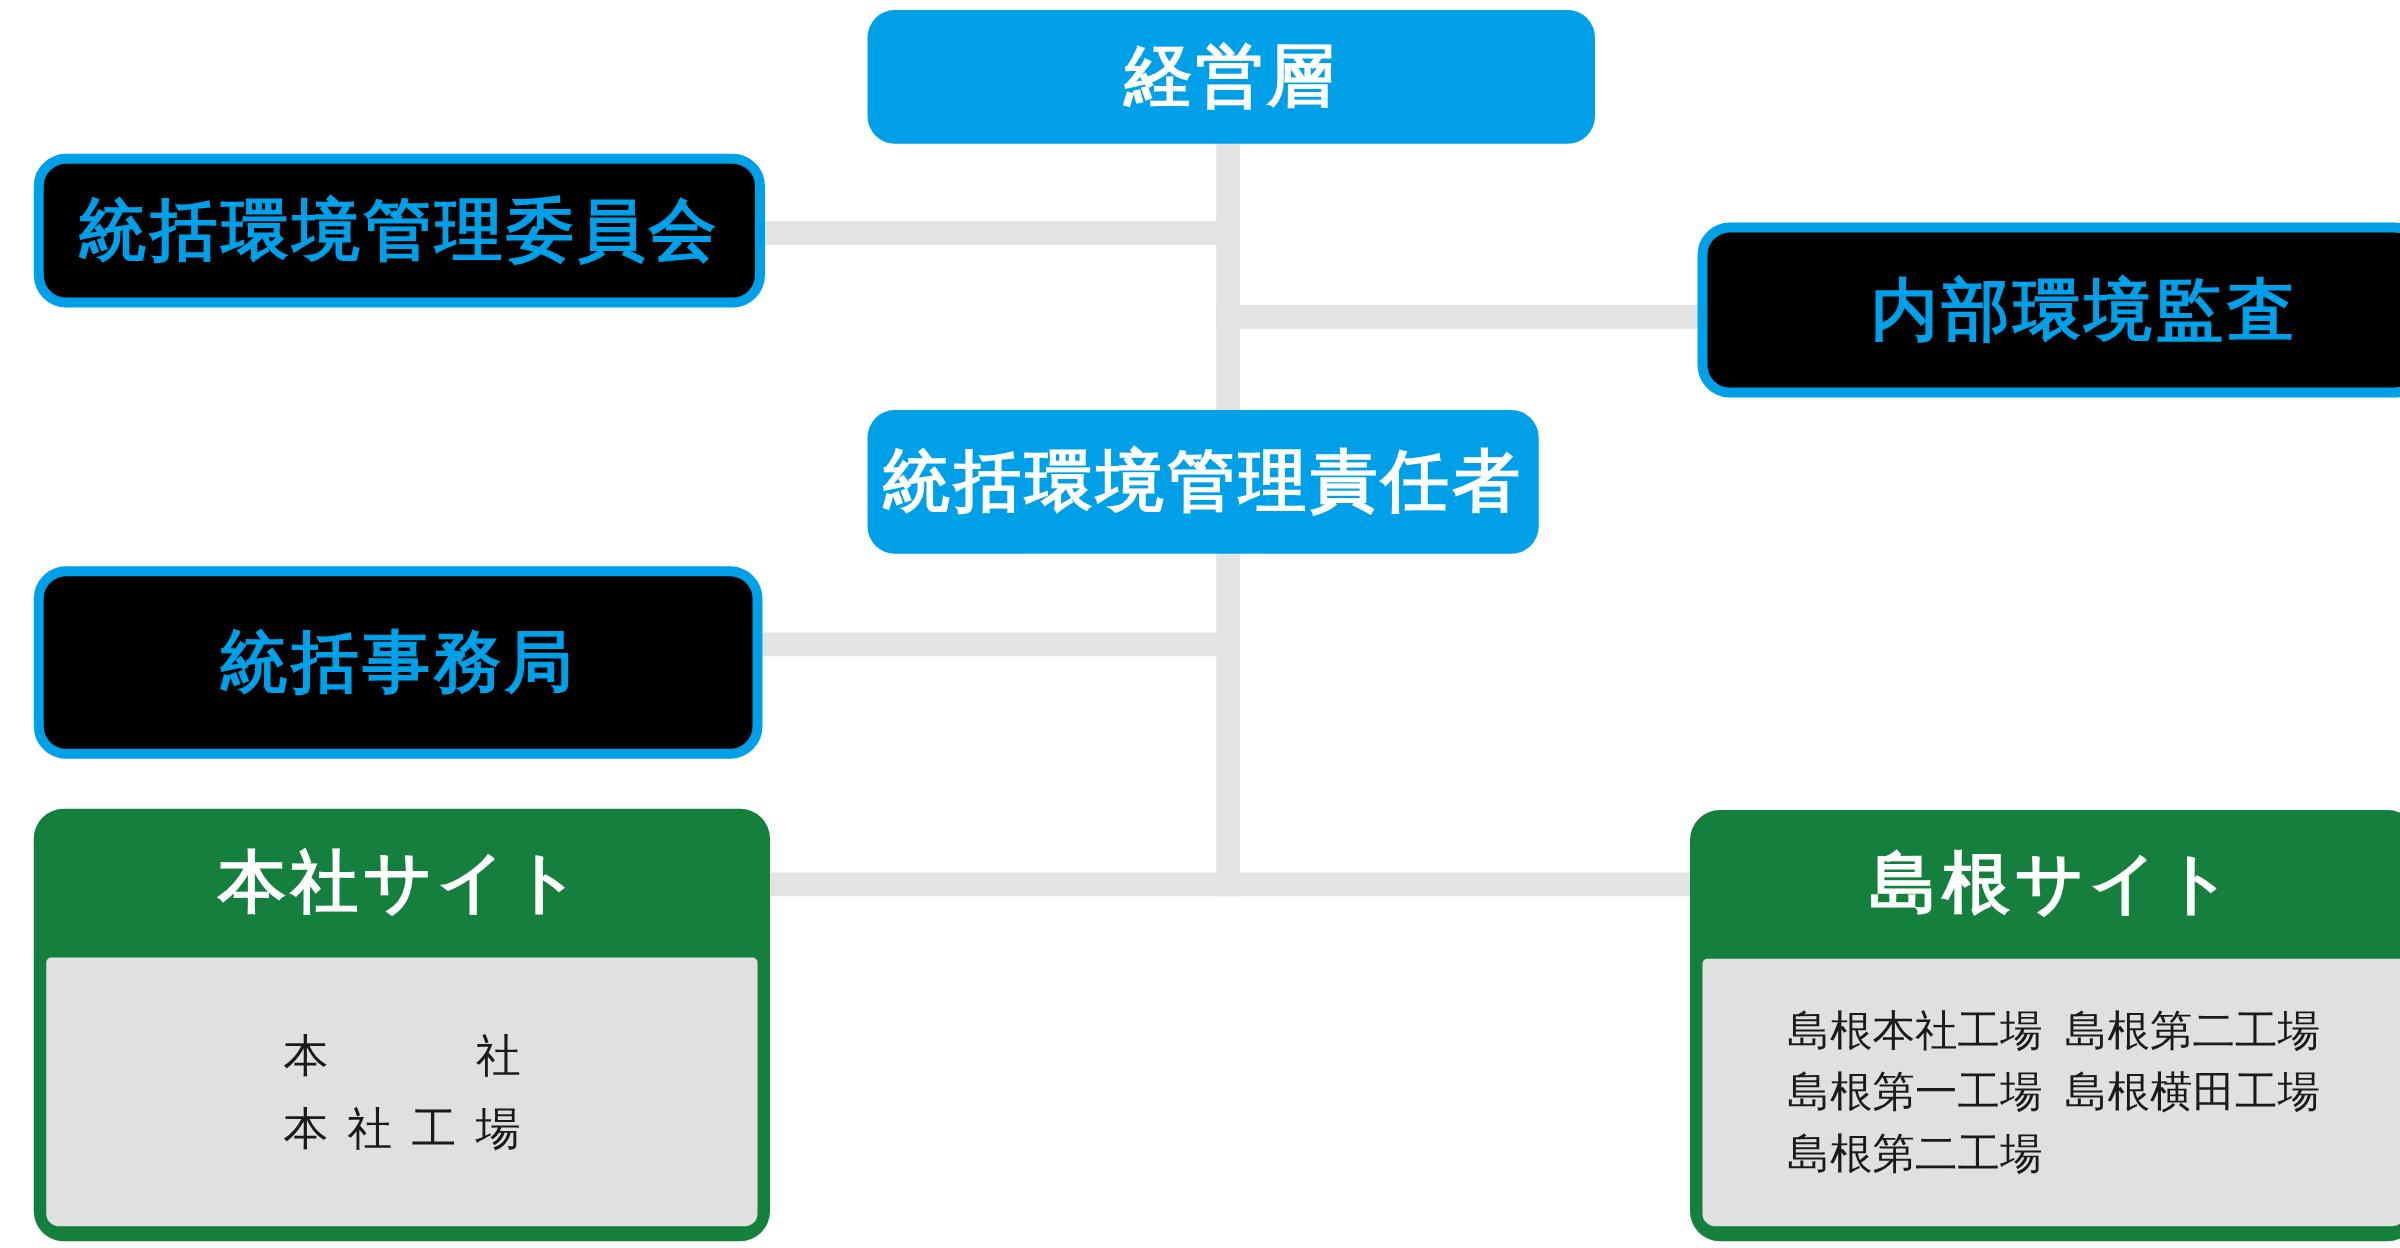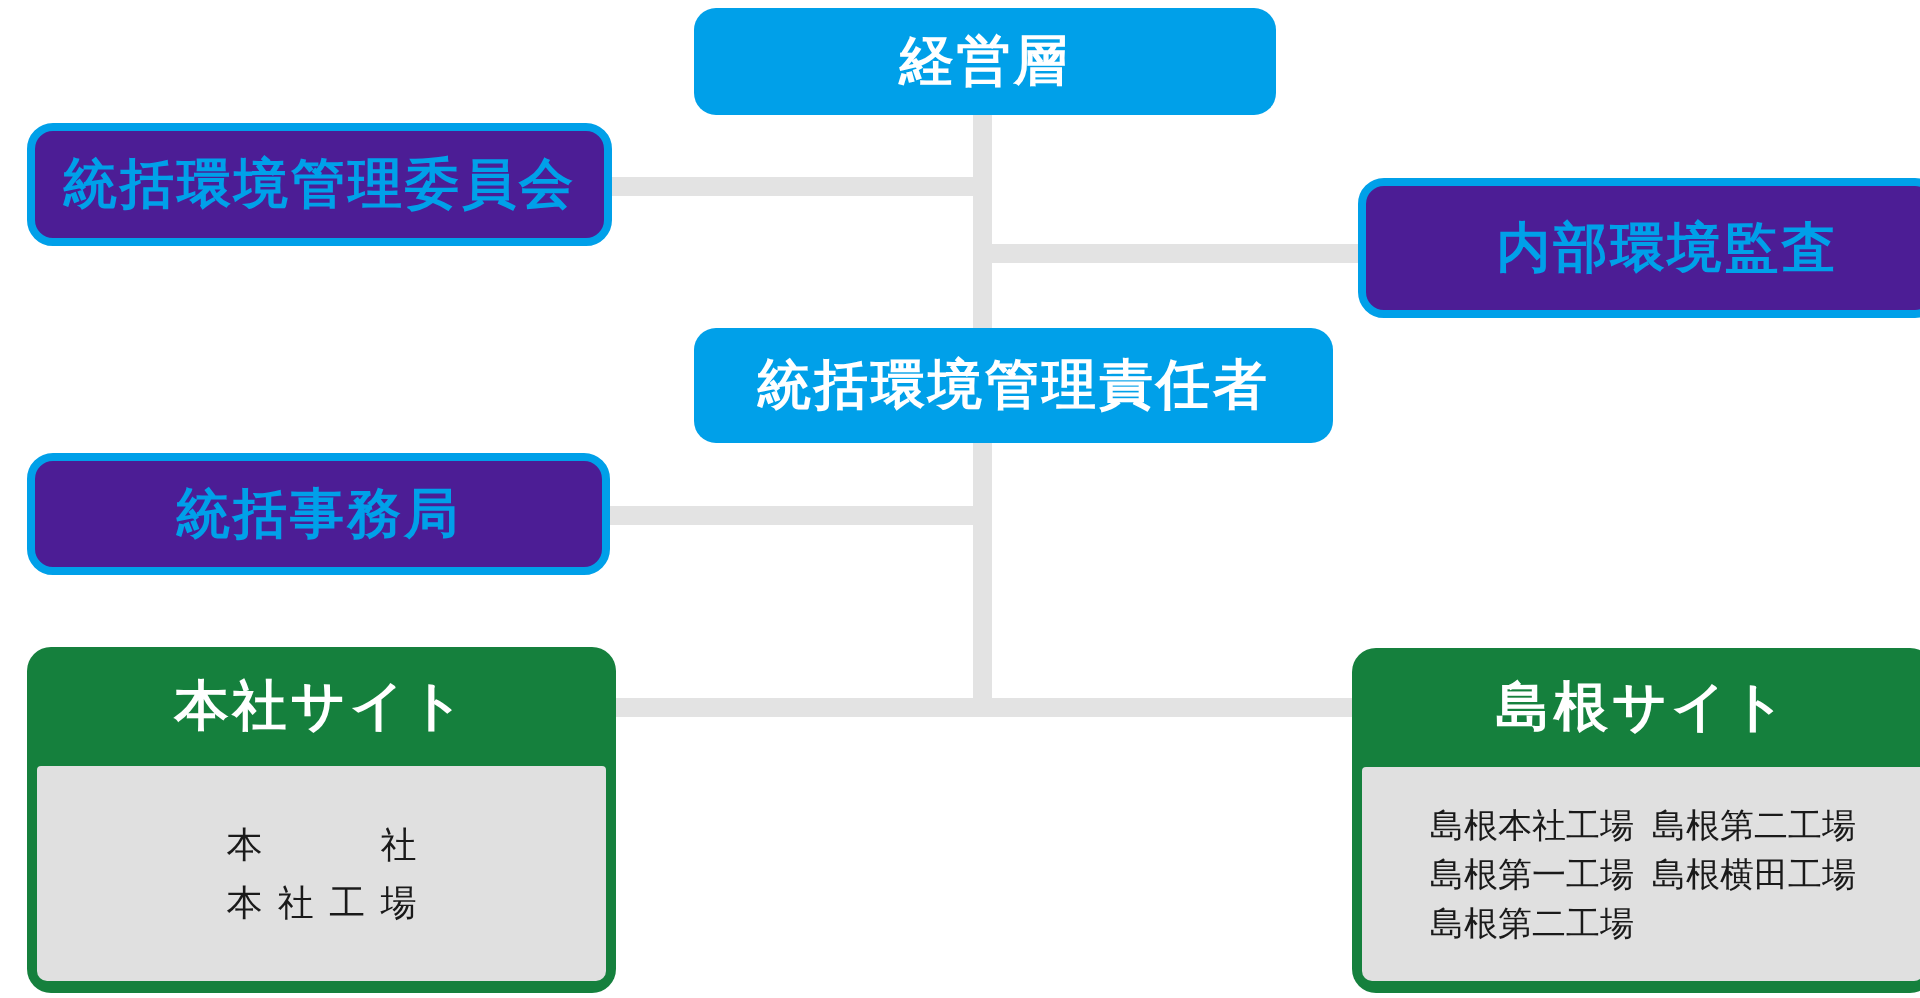--- a/index.html
+++ b/index.html
@@ -26,21 +26,21 @@
     align-items: center;
     justify-content: center;
     box-sizing: border-box;
   }
   .node-filled {
     background: #00A0E9;
     color: #ffffff;
     border-radius: 22px;
   }
   .node-outlined {
-    background: #4c1d95;
+    background: #000000;
     border: 8px solid #00A0E9;
     color: #00A0E9;
     border-radius: 26px;
   }
   .label-lg {
     font-size: 54px;
     font-weight: bold;
     letter-spacing: 3px;
     white-space: nowrap;
   }
@@ -115,25 +115,25 @@
   </div>
 
   <div class="node node-outlined" style="left:3px; top:123px; width:585px; height:123px;">
     <span class="label-lg">統括環境管理委員会</span>
   </div>
 
   <div class="node node-outlined" style="left:1334px; top:178px; width:583px; height:140px;padding-left:36px;">
     <span class="label-lg">内部環境監査</span>
   </div>
 
-  <div class="node node-filled" style="left:670px; top:328px; width:639px; height:115px;">
+  <div class="node node-filled" style="left:670px; top:328px; width:537px; height:115px;">
     <span class="label-lg">統括環境管理責任者</span>
   </div>
 
-  <div class="node node-outlined" style="left:3px; top:453px; width:583px; height:122px;">
+  <div class="node node-outlined" style="left:3px; top:453px; width:583px; height:154px;">
     <span class="label-lg">統括事務局</span>
   </div>
 
   <div class="site-box" style="left:3px; top:647px; width:589px; height:346px;">
     <div class="site-header">本社サイト</div>
     <div class="site-panel">
       <div class="honsha-lines" id="honsha-facilities">
           <div class="justify-line">
             <span>本</span>
             <span>社</span>

